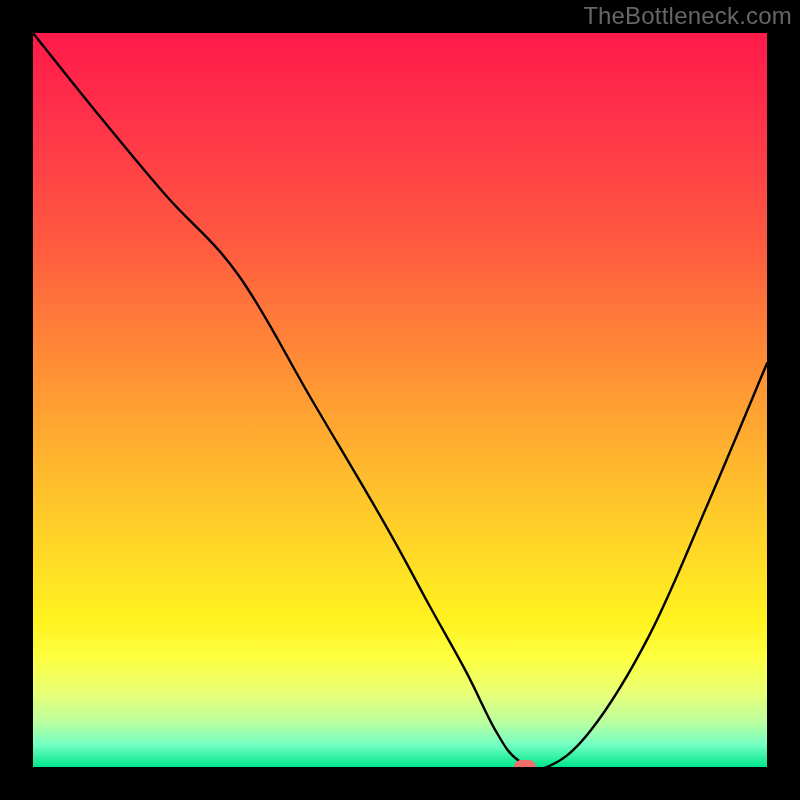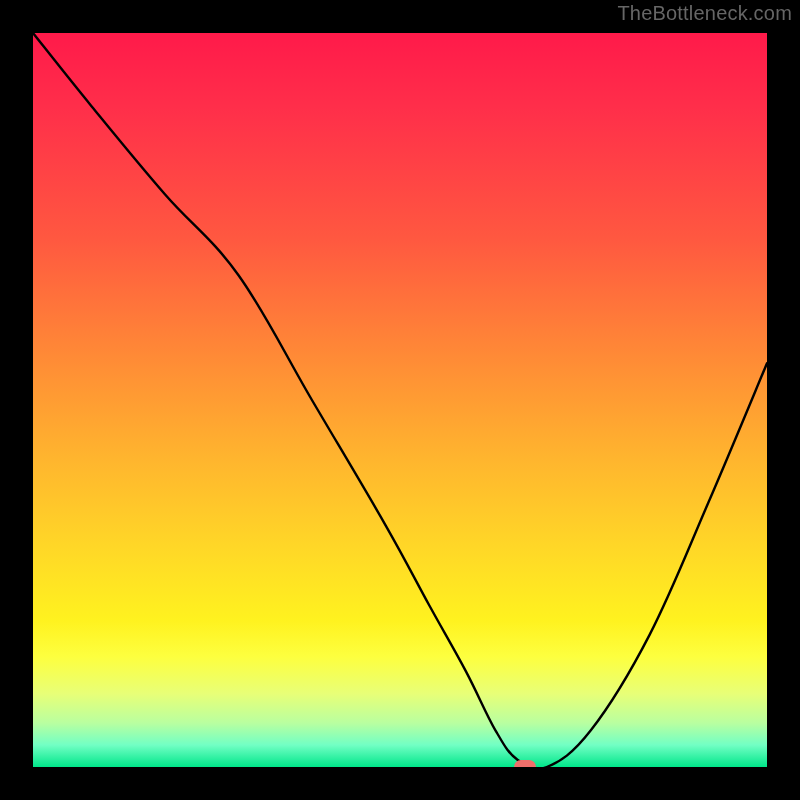--- a/index.html
+++ b/index.html
@@ -14,21 +14,21 @@
   .stage {
     position: relative;
     width: 800px;
     height: 800px;
   }
   .watermark {
     position: absolute;
     top: 2px;
     right: 8px;
     color: #666;
-    font-size: 20px;
+    font-size: 24px;
     font-weight: 500;
     letter-spacing: 0.2px;
     z-index: 10;
   }
   .plot {
     position: absolute;
     left: 33px;
     top: 33px;
     width: 734px;
     height: 734px;

